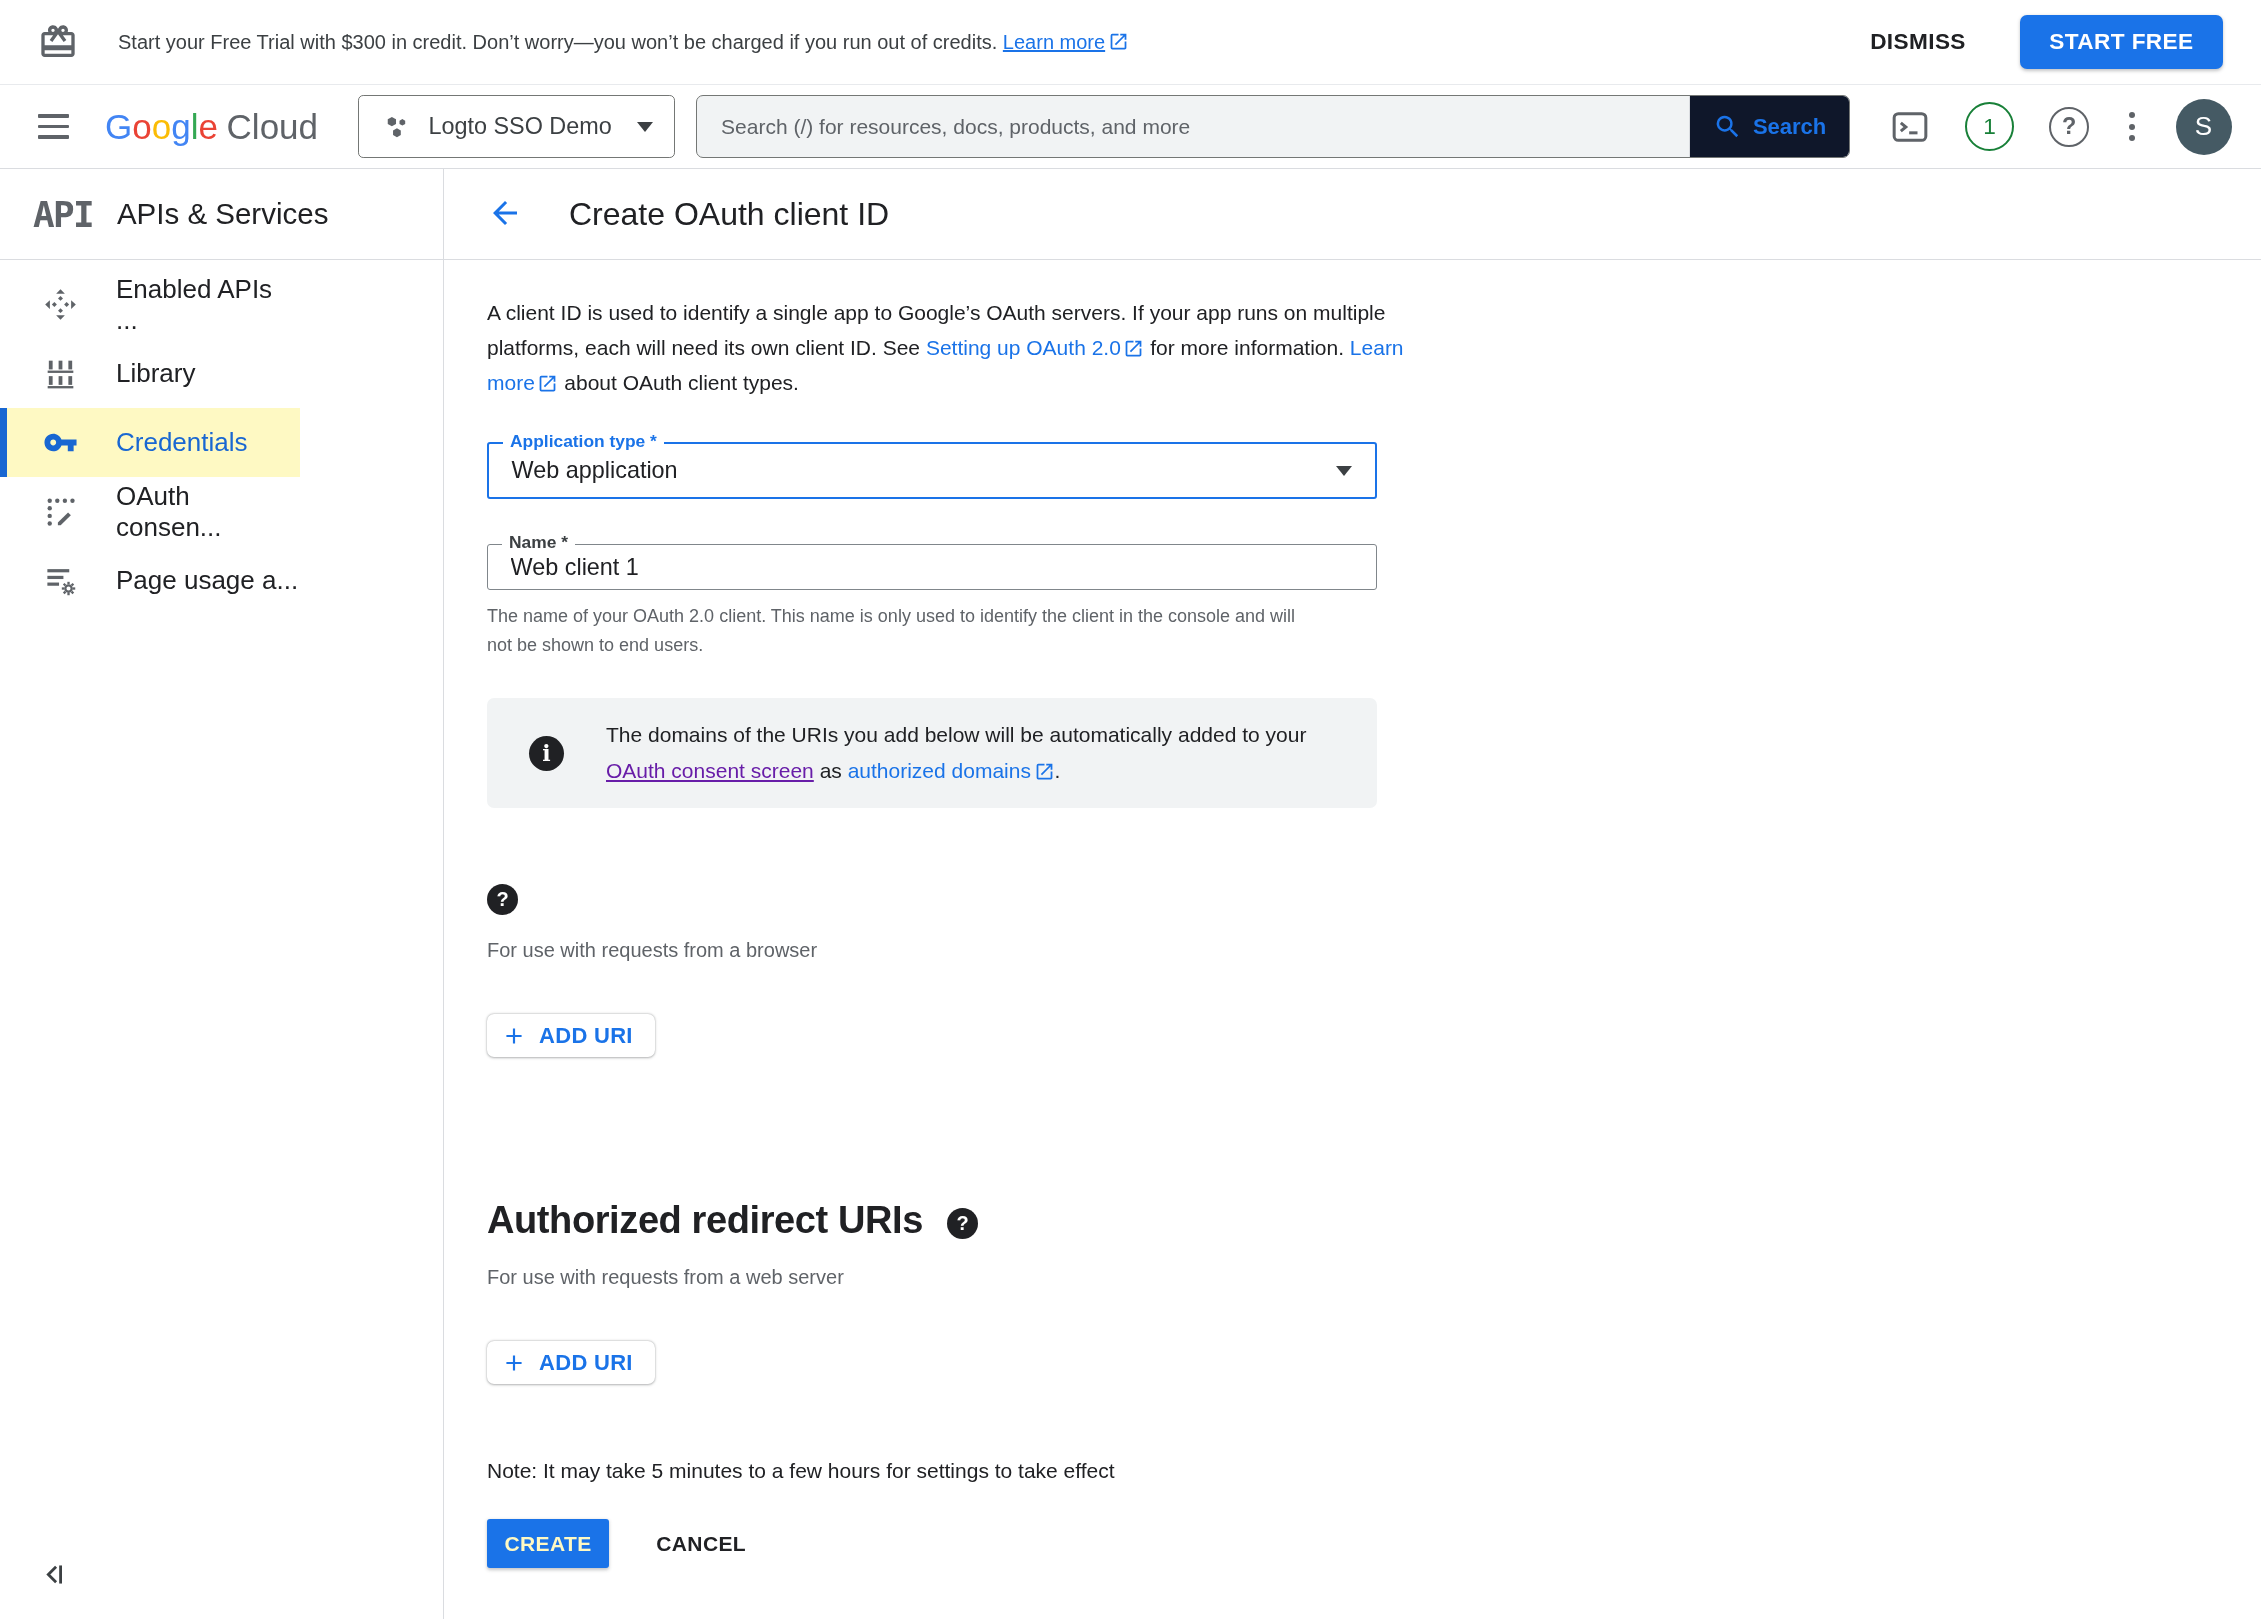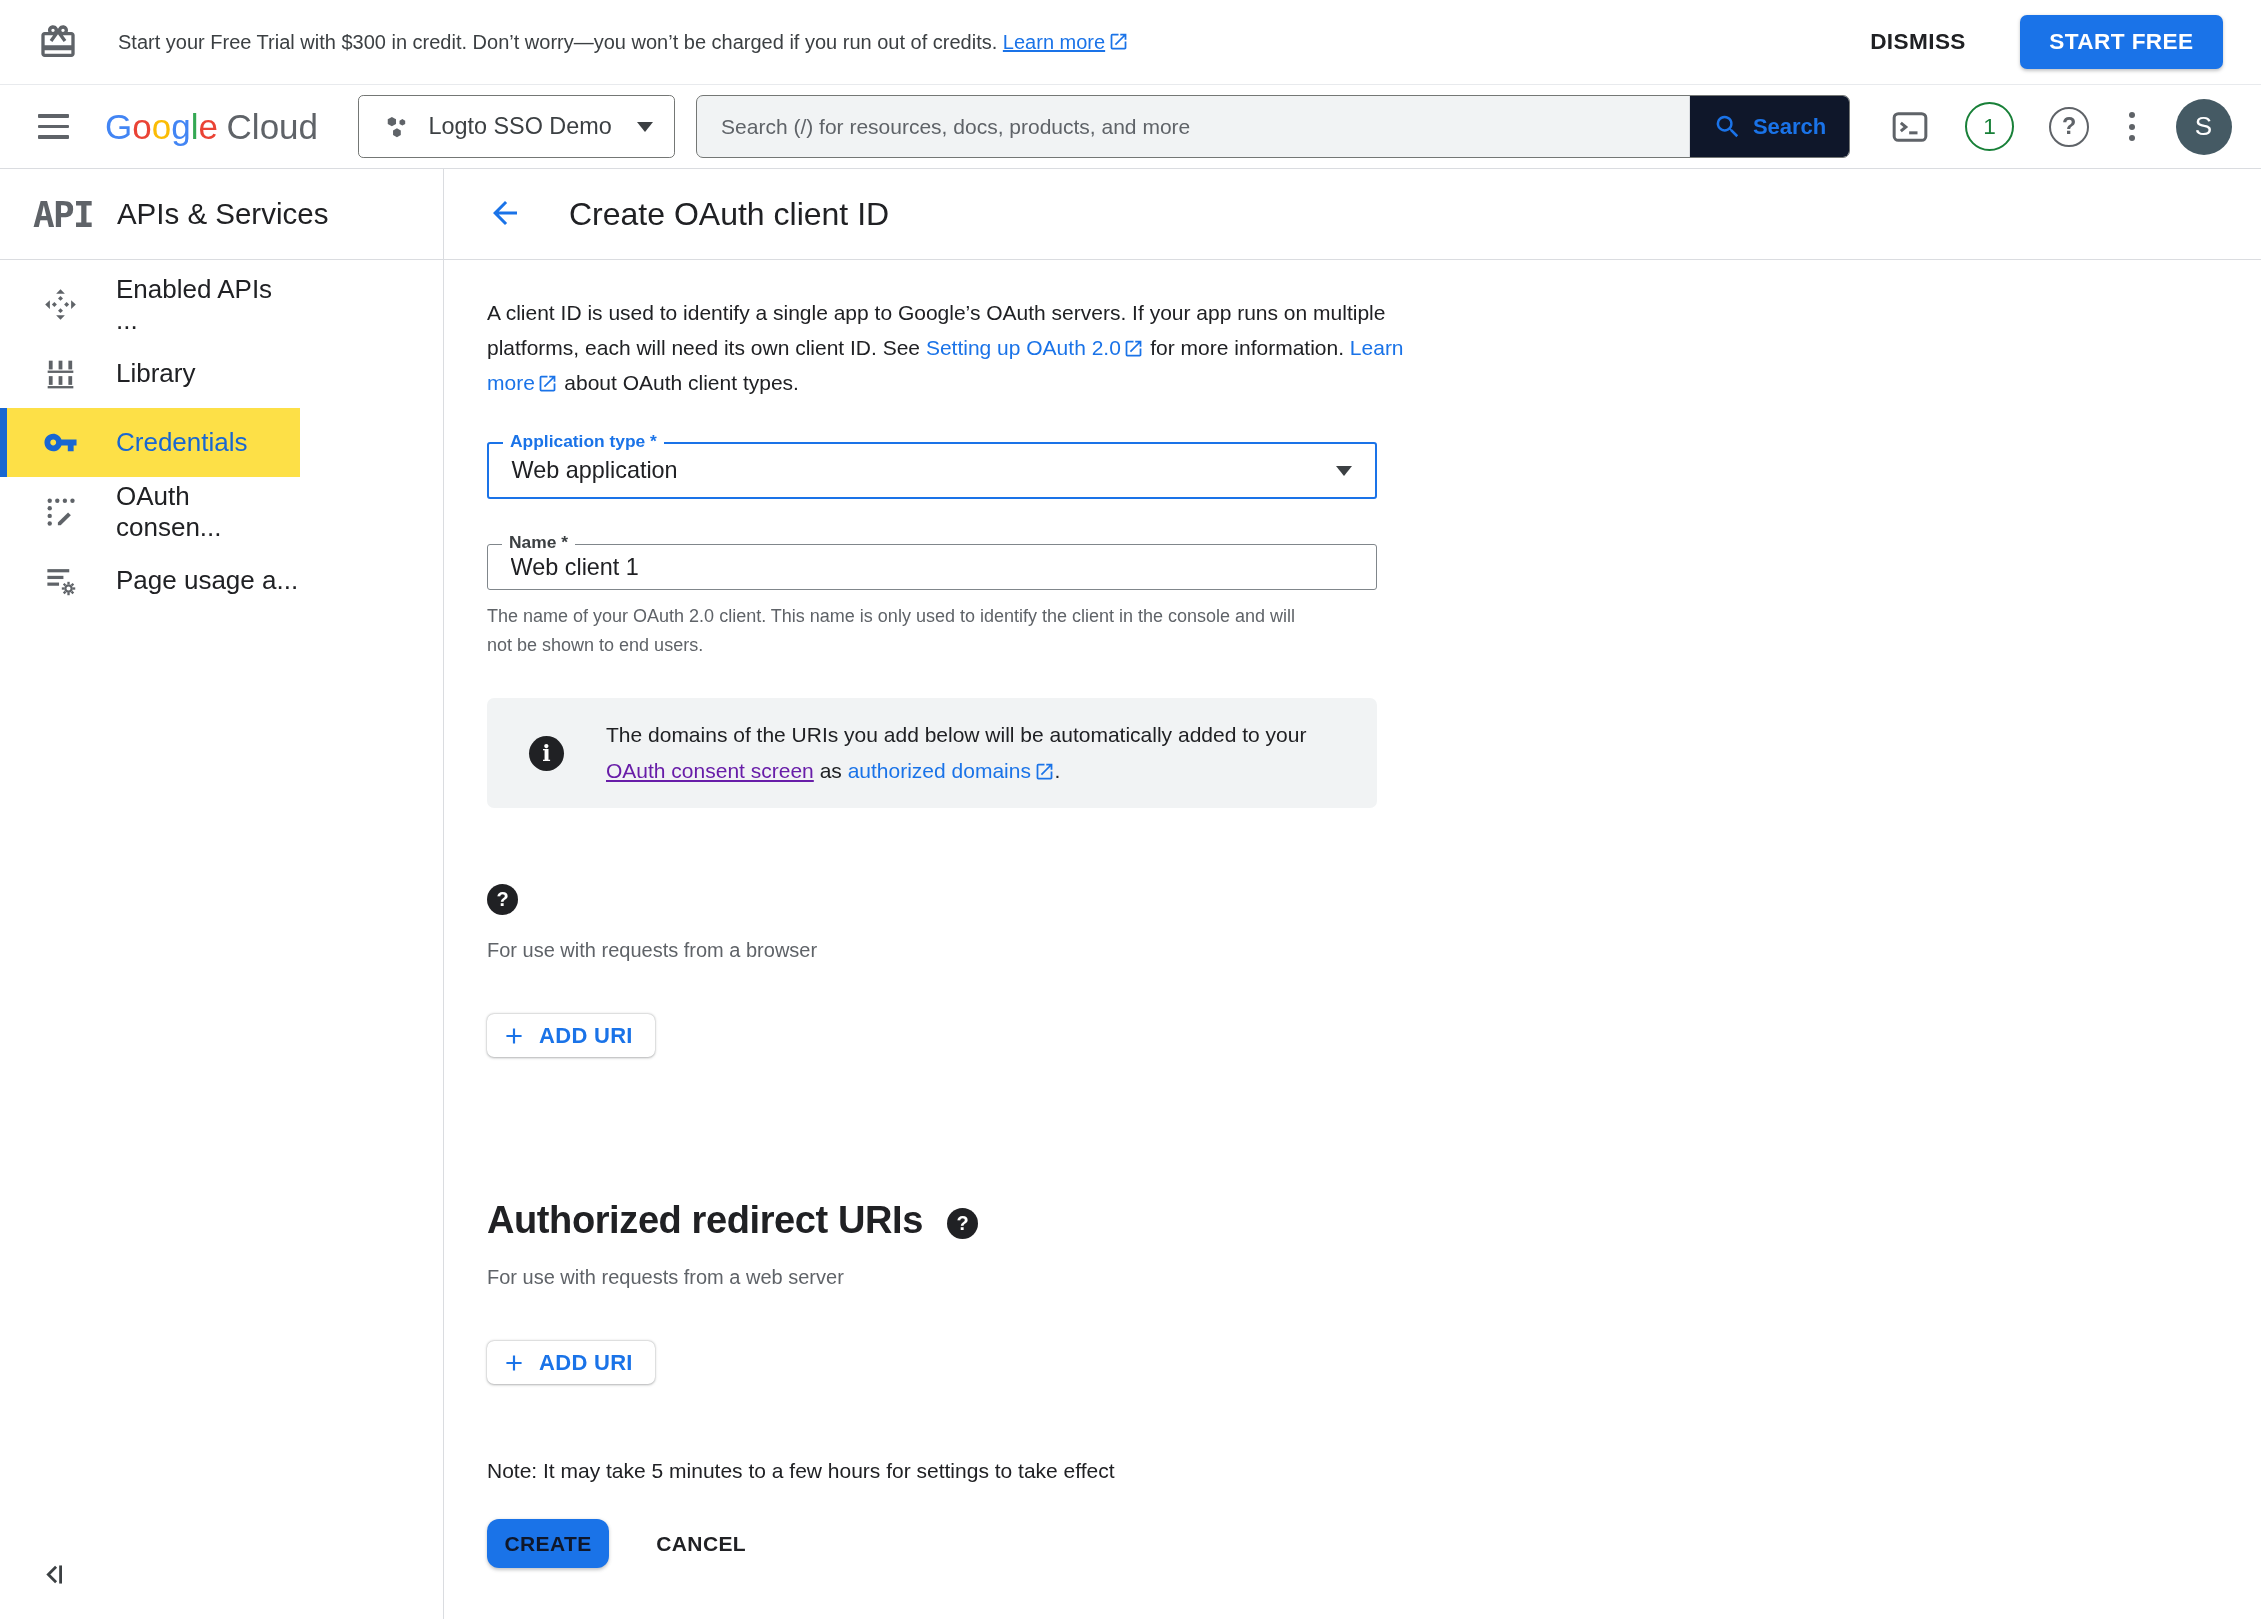--- a/index.html
+++ b/index.html
@@ -52,21 +52,21 @@
   
   .app { display:flex; height:1450px; }
   .sidebar { width:444px; flex-shrink:0; border-right:0.9px solid #dadce0; position:relative; background:#fff; }
   .sidebar-header { height:91px; border-bottom:0.9px solid #dadce0; display:flex; align-items:center; padding-left:33px; gap:24px; }
   .api-logo { font-family:"DejaVu Sans Mono", monospace; font-weight:700; font-size:36px; color:#5f6368; letter-spacing:-1.7px; }
   .sidebar-title { font-size:29.5px; color:#202124; }
   .side-nav { padding-top:10.4px; }
   .side-item { height:69px; width:300px; display:flex; align-items:center; padding-left:43px; gap:38px;
     font-size:26px; color:#202124; position:relative; cursor:pointer; }
   .side-icon { width:35px; height:35px; color:#5f6368; flex-shrink:0; }
-  .side-item.active { background:#fde047; color:#1967d2; }
+  .side-item.active { background:#fef9c3; color:#1967d2; }
   .side-item.active .side-icon { color:#1967d2; }
   .side-item.active::before { content:""; position:absolute; left:0; top:0; bottom:0; width:7px; background:#1967d2; }
   .collapse-btn { position:absolute; left:36px; bottom:26px; width:35px; height:35px; background:none; border:none; color:#3c4043; }
 
   
   .main { flex:1; background:#fff; overflow:hidden; }
   .main-header { height:91px; border-bottom:0.9px solid #dadce0; display:flex; align-items:center; padding-left:42px; gap:45px; }
   .back-btn { background:none; border:none; width:38px; height:38px; color:#1a73e8; }
   .main-title { font-size:32px; font-weight:400; color:#202124; }
   .content { padding-left:43px; }
@@ -96,21 +96,21 @@
   .help-badge { width:31px; height:31px; border-radius:50%; background:#202124; color:#fff; flex-shrink:0;
     display:flex; align-items:center; justify-content:center; font-size:20px; font-weight:700; margin-top:5.2px; cursor:pointer; }
   .section-sub { margin-top:24px; font-size:20px; color:#5f6368; }
   .add-uri { margin-top:52px; display:inline-flex; align-items:center; gap:12px; height:43px; padding:0 22.6px 0 14px;
     background:#fff; border:none; border-radius:7px; color:#1a73e8; font-size:22px; font-weight:600; letter-spacing:0.3px;
     box-shadow:0 0.9px 2.6px rgba(60,64,67,.35), 0 0 1.7px rgba(60,64,67,.25); }
   .section-2 { margin-top:142px; }
 
   .note { margin-top:75px; font-size:21px; color:#202124; }
   .actions { margin-top:36px; display:flex; align-items:center; gap:42px; }
-  .create-btn { min-width:122px; height:49px; background:#1a73e8; color:#0f172a; border:none; border-radius:12px;
+  .create-btn { min-width:122px; height:49px; background:#1a73e8; color:#fef9c3; border:none; border-radius:3px;
     font-size:21px; font-weight:600; letter-spacing:0.4px; box-shadow:0 1.7px 3.5px rgba(60,64,67,.3); }
   .cancel-btn { background:none; border:none; color:#202124; font-size:21px; font-weight:600; letter-spacing:0.4px; padding:8.7px 5.2px; }
 </style>
 </head>
 <body>
 
 <div class="banner">
   <svg class="gift-icon" viewBox="0 0 24 24" fill="currentColor">
       <path d="M20 6h-2.18c.11-.31.18-.65.18-1 0-1.66-1.34-3-3-3-1.05 0-1.96.54-2.5 1.35l-.5.67-.5-.68C10.96 2.54 10.05 2 9 2 7.34 2 6 3.34 6 5c0 .35.07.69.18 1H4c-1.11 0-1.99.89-1.99 2L2 19c0 1.11.89 2 2 2h16c1.11 0 2-.89 2-2V8c0-1.11-.89-2-2-2zm-5-2c.55 0 1 .45 1 1s-.45 1-1 1-1-.45-1-1 .45-1 1-1zM9 4c.55 0 1 .45 1 1s-.45 1-1 1-1-.45-1-1 .45-1 1-1zm11 15H4v-2h16v2zm0-5H4V8h5.08L7 10.83 8.62 12 11 8.76l1-1.36 1 1.36L15.38 12 17 10.83 14.92 8H20v6z"></path>
     </svg>

